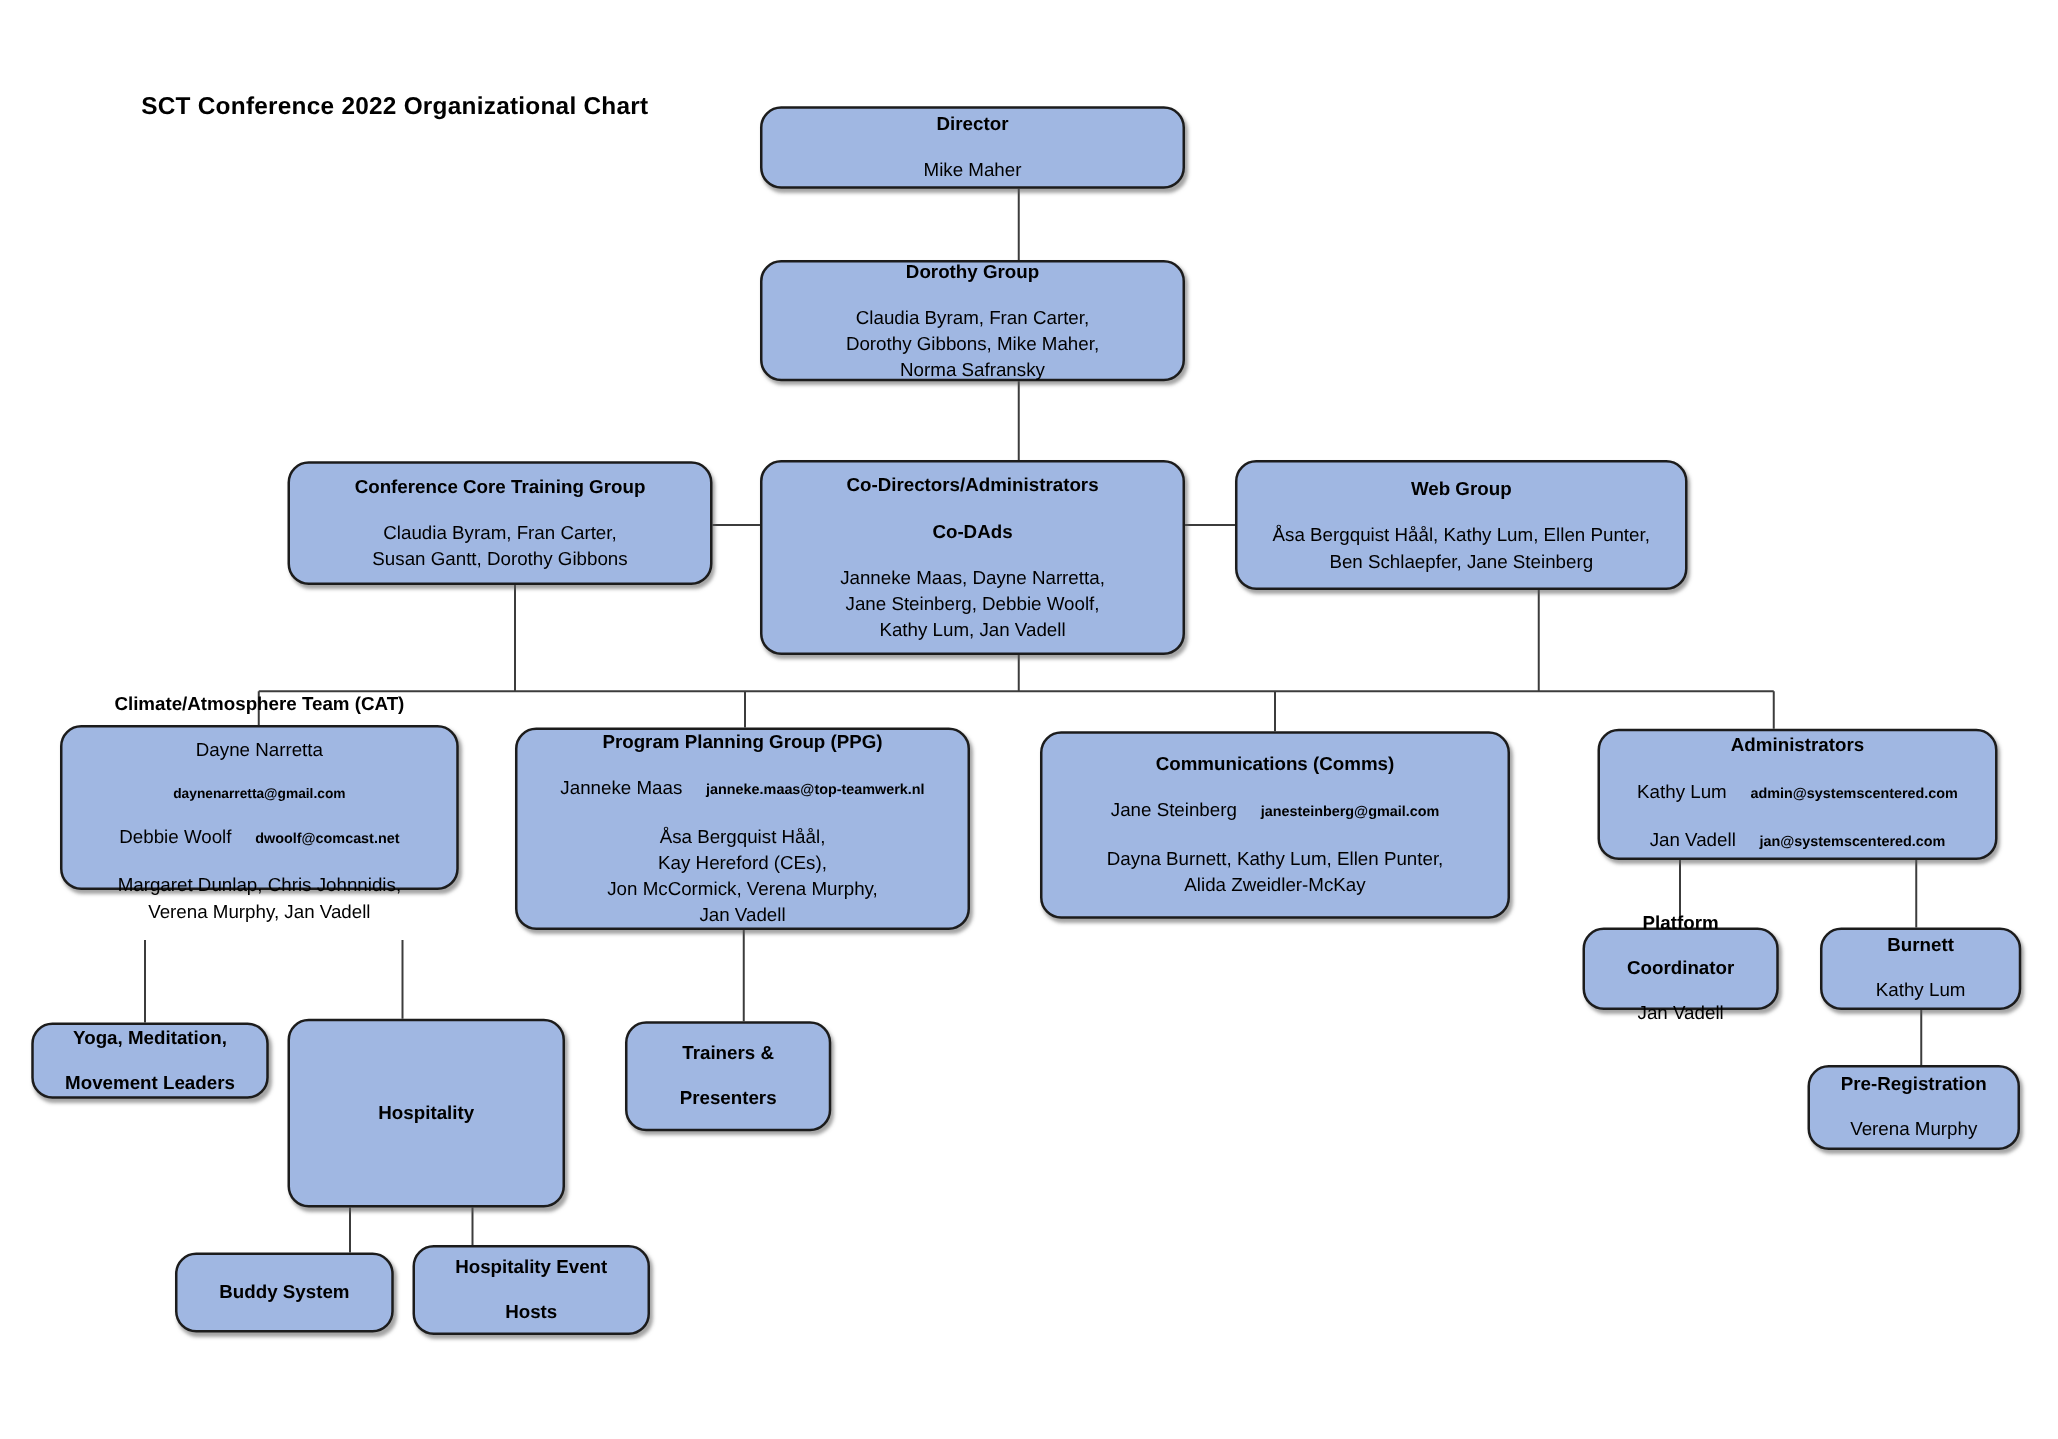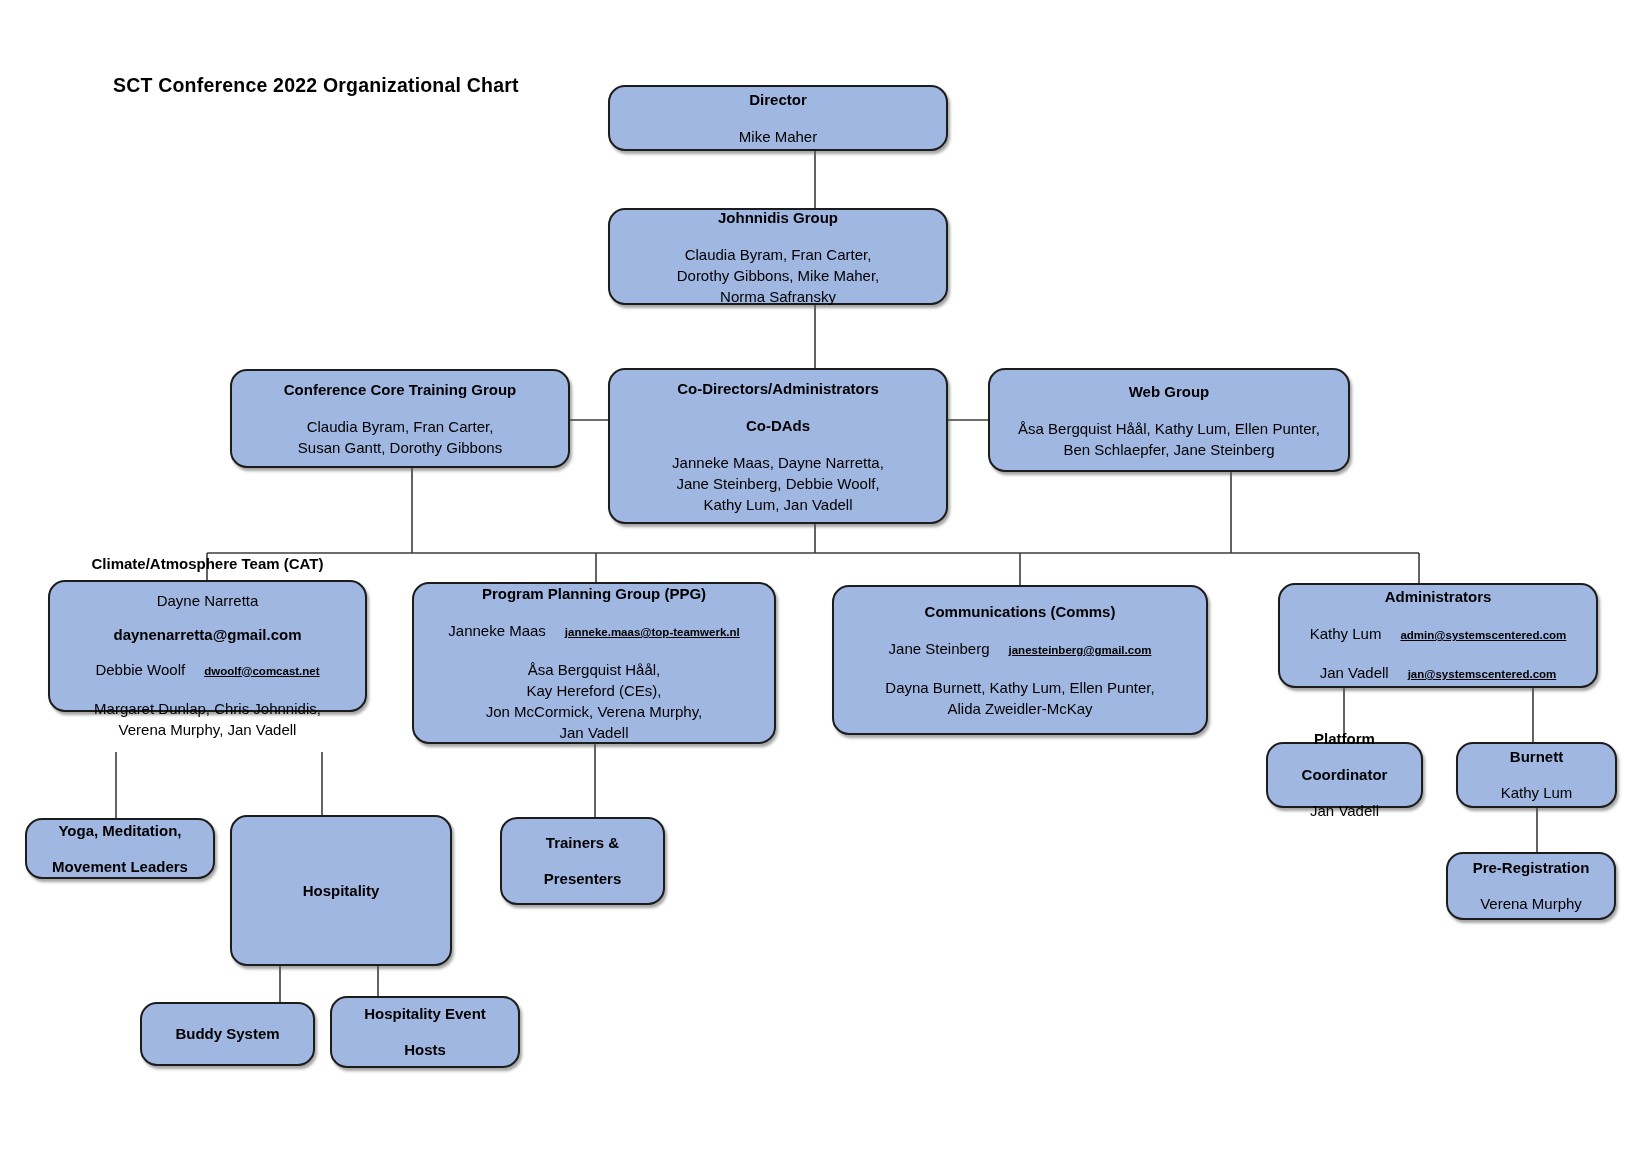--- a/index.html
+++ b/index.html
@@ -11,22 +11,22 @@
   .node{
     position:absolute;box-sizing:border-box;
     background:#a0b7e2;border:2.2px solid #1c1c1c;border-radius:17px;
     box-shadow:2px 3px 3px rgba(90,90,90,.55);
     display:flex;flex-direction:column;justify-content:center;align-items:center;
     text-align:center;font-size:15px;line-height:21px;padding:4px 6px;gap:16px;
   }
   .node.small{line-height:20px;}
   .node-title{font-weight:bold;}
   .line{white-space:nowrap;}
-  .email{font-size:15px;font-weight:bold;line-height:16px;}
-  .email-inline{font-size:11.5px;font-weight:bold;margin-left:19px;text-decoration:underline;}
+  .email{font-size:11px;font-weight:bold;line-height:16px;}
+  .email-inline{font-size:11.5px;font-weight:bold;margin-left:19px;}
 </style>
 </head>
 <body>
 
 <div class="stage">
 
   <div class="page-title">SCT Conference 2022 Organizational Chart</div>
 
   <svg class="connectors" viewBox="0 0 1646 1151" xmlns="http://www.w3.org/2000/svg">
     <g stroke="#3c3c3c" stroke-width="1.6">
@@ -52,21 +52,21 @@
       <line x1="378" y1="966" x2="378" y2="996"></line>
     </g>
   </svg>
 
   <div class="node" style="left:608px;top:85px;width:340px;height:66px">
     <div class="node-title">Director</div>
     <div class="line">Mike Maher</div>
   </div>
 
   <div class="node" style="left:608px;top:208px;width:340px;height:97px">
-    <div class="node-title">Johnnidis Group</div>
+    <div class="node-title">Dorothy Group</div>
     <div>
         <div class="line">Claudia Byram, Fran Carter,</div>
         <div class="line">Dorothy Gibbons, Mike Maher,</div>
         <div class="line">Norma Safransky</div>
       </div>
   </div>
 
   <div class="node" style="left:230px;top:369px;width:340px;height:99px">
     <div class="node-title">Conference Core Training Group</div>
     <div>

